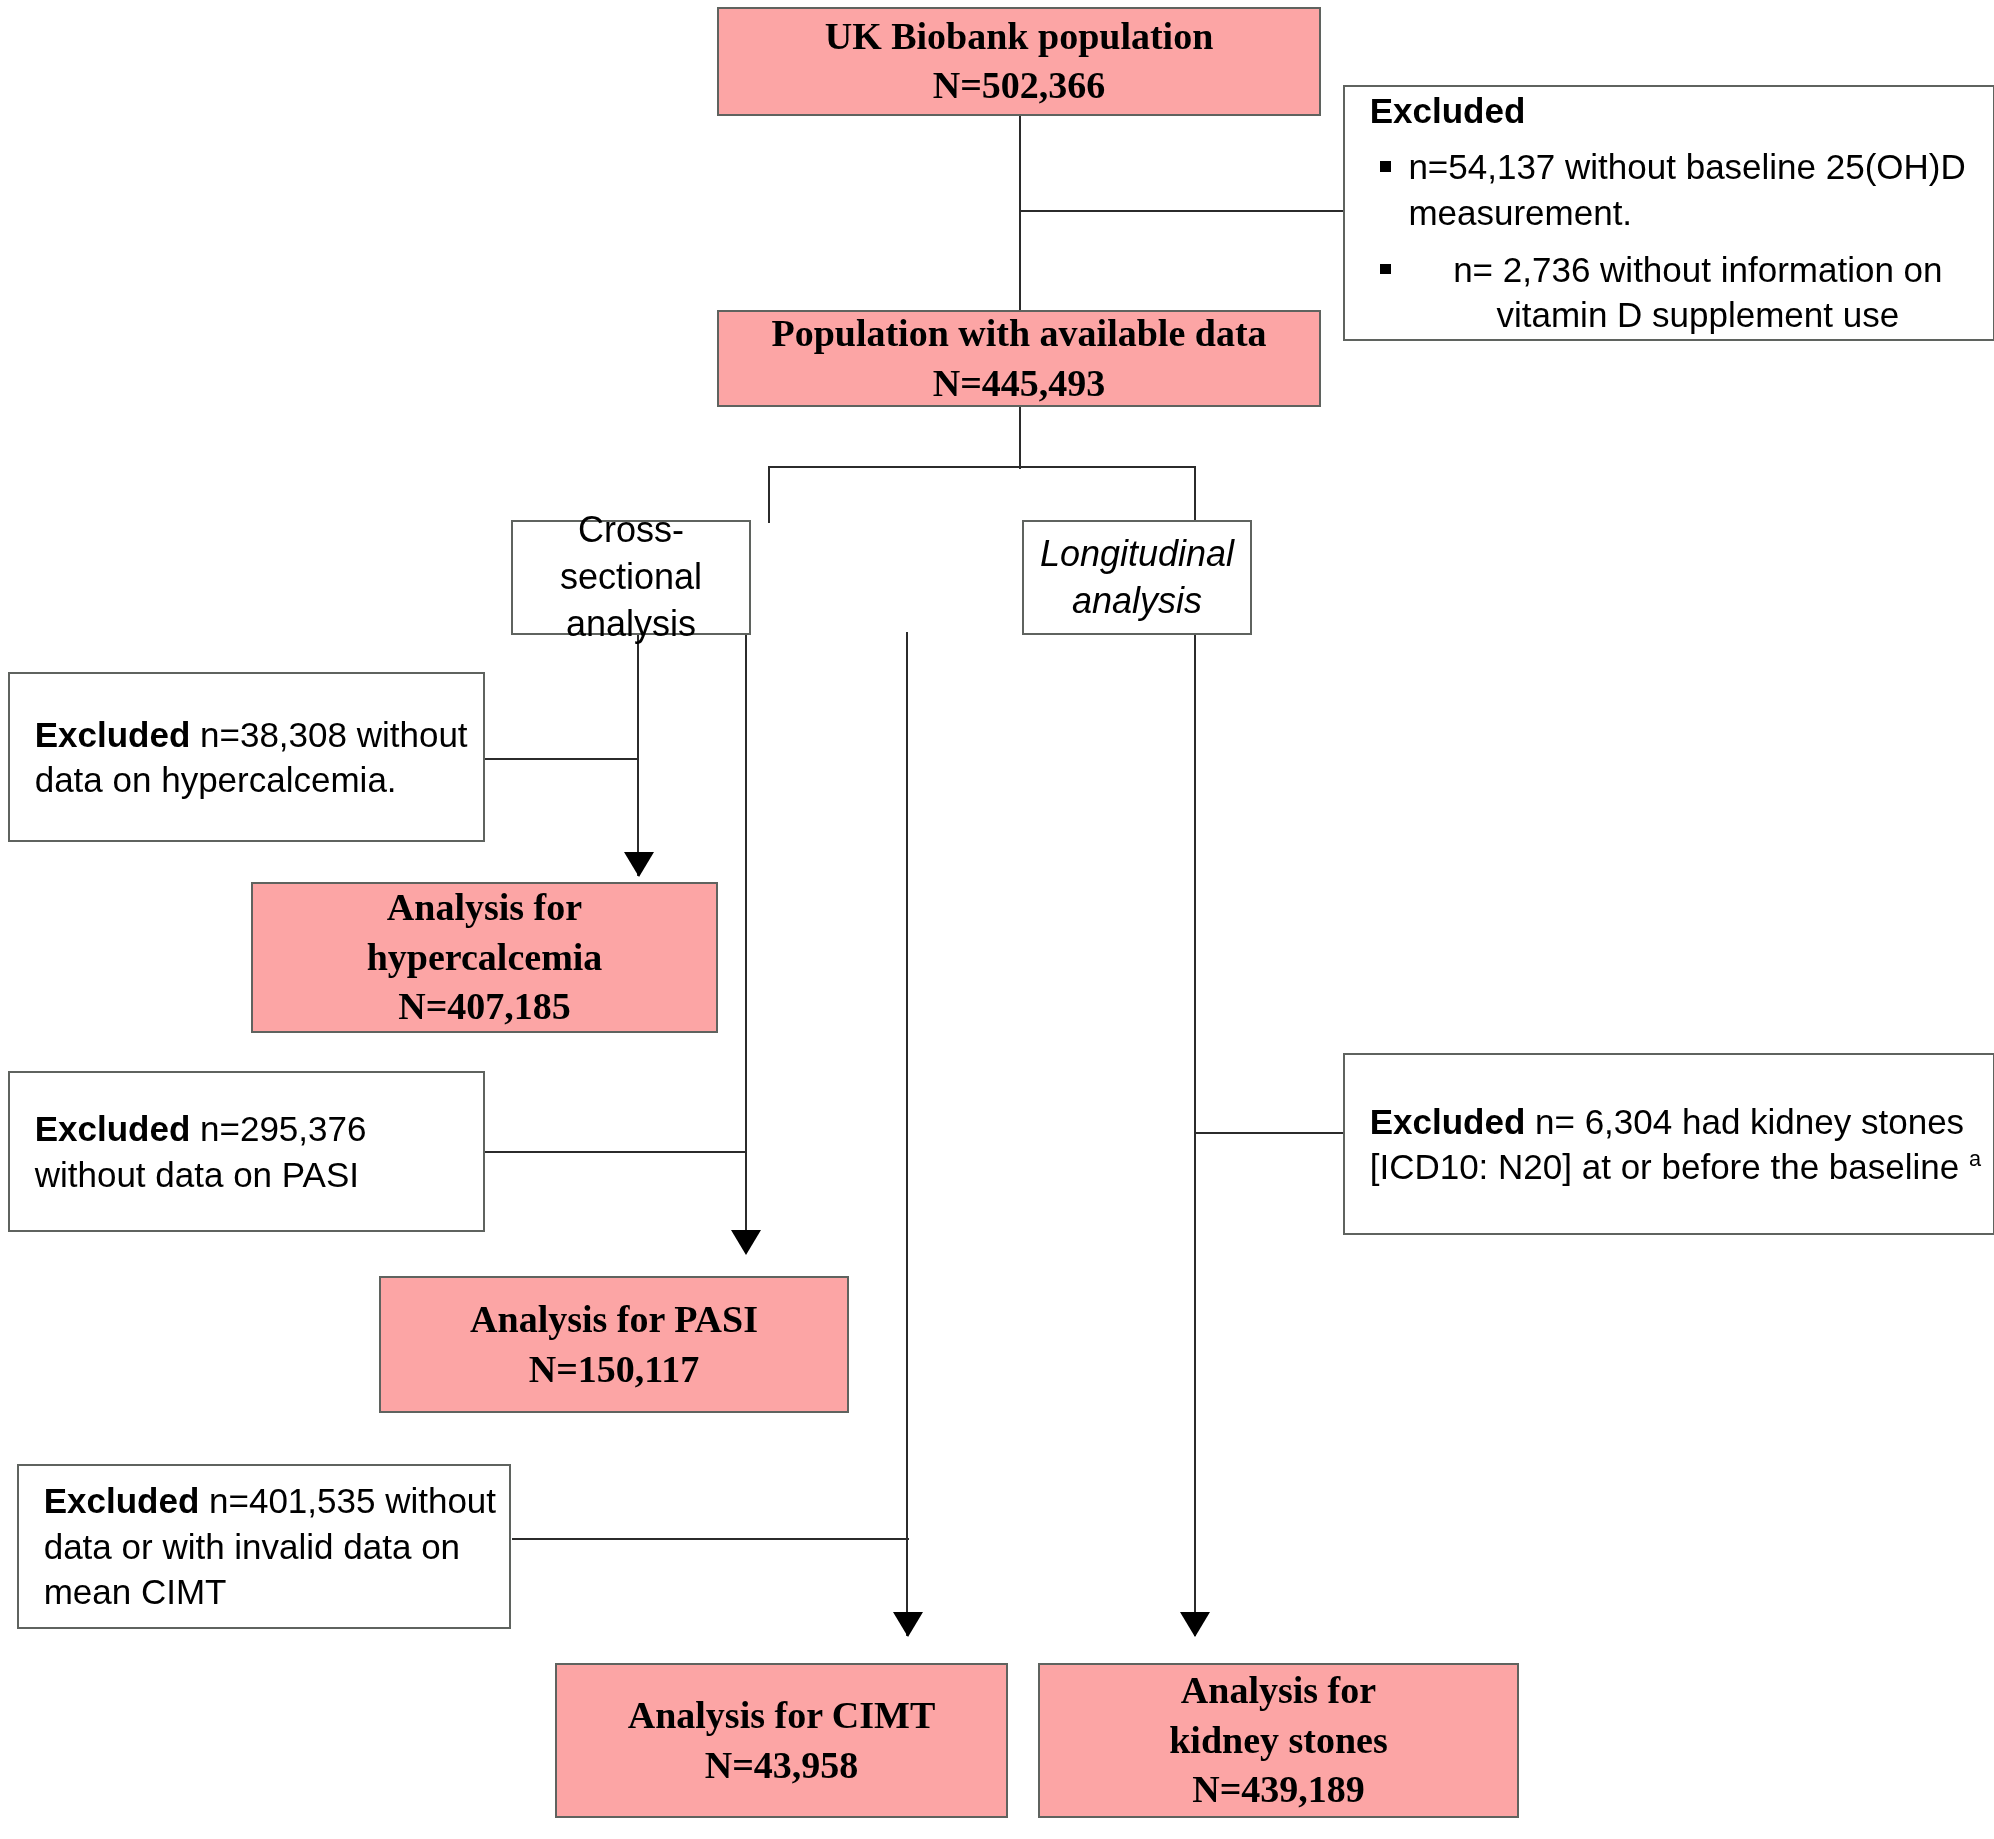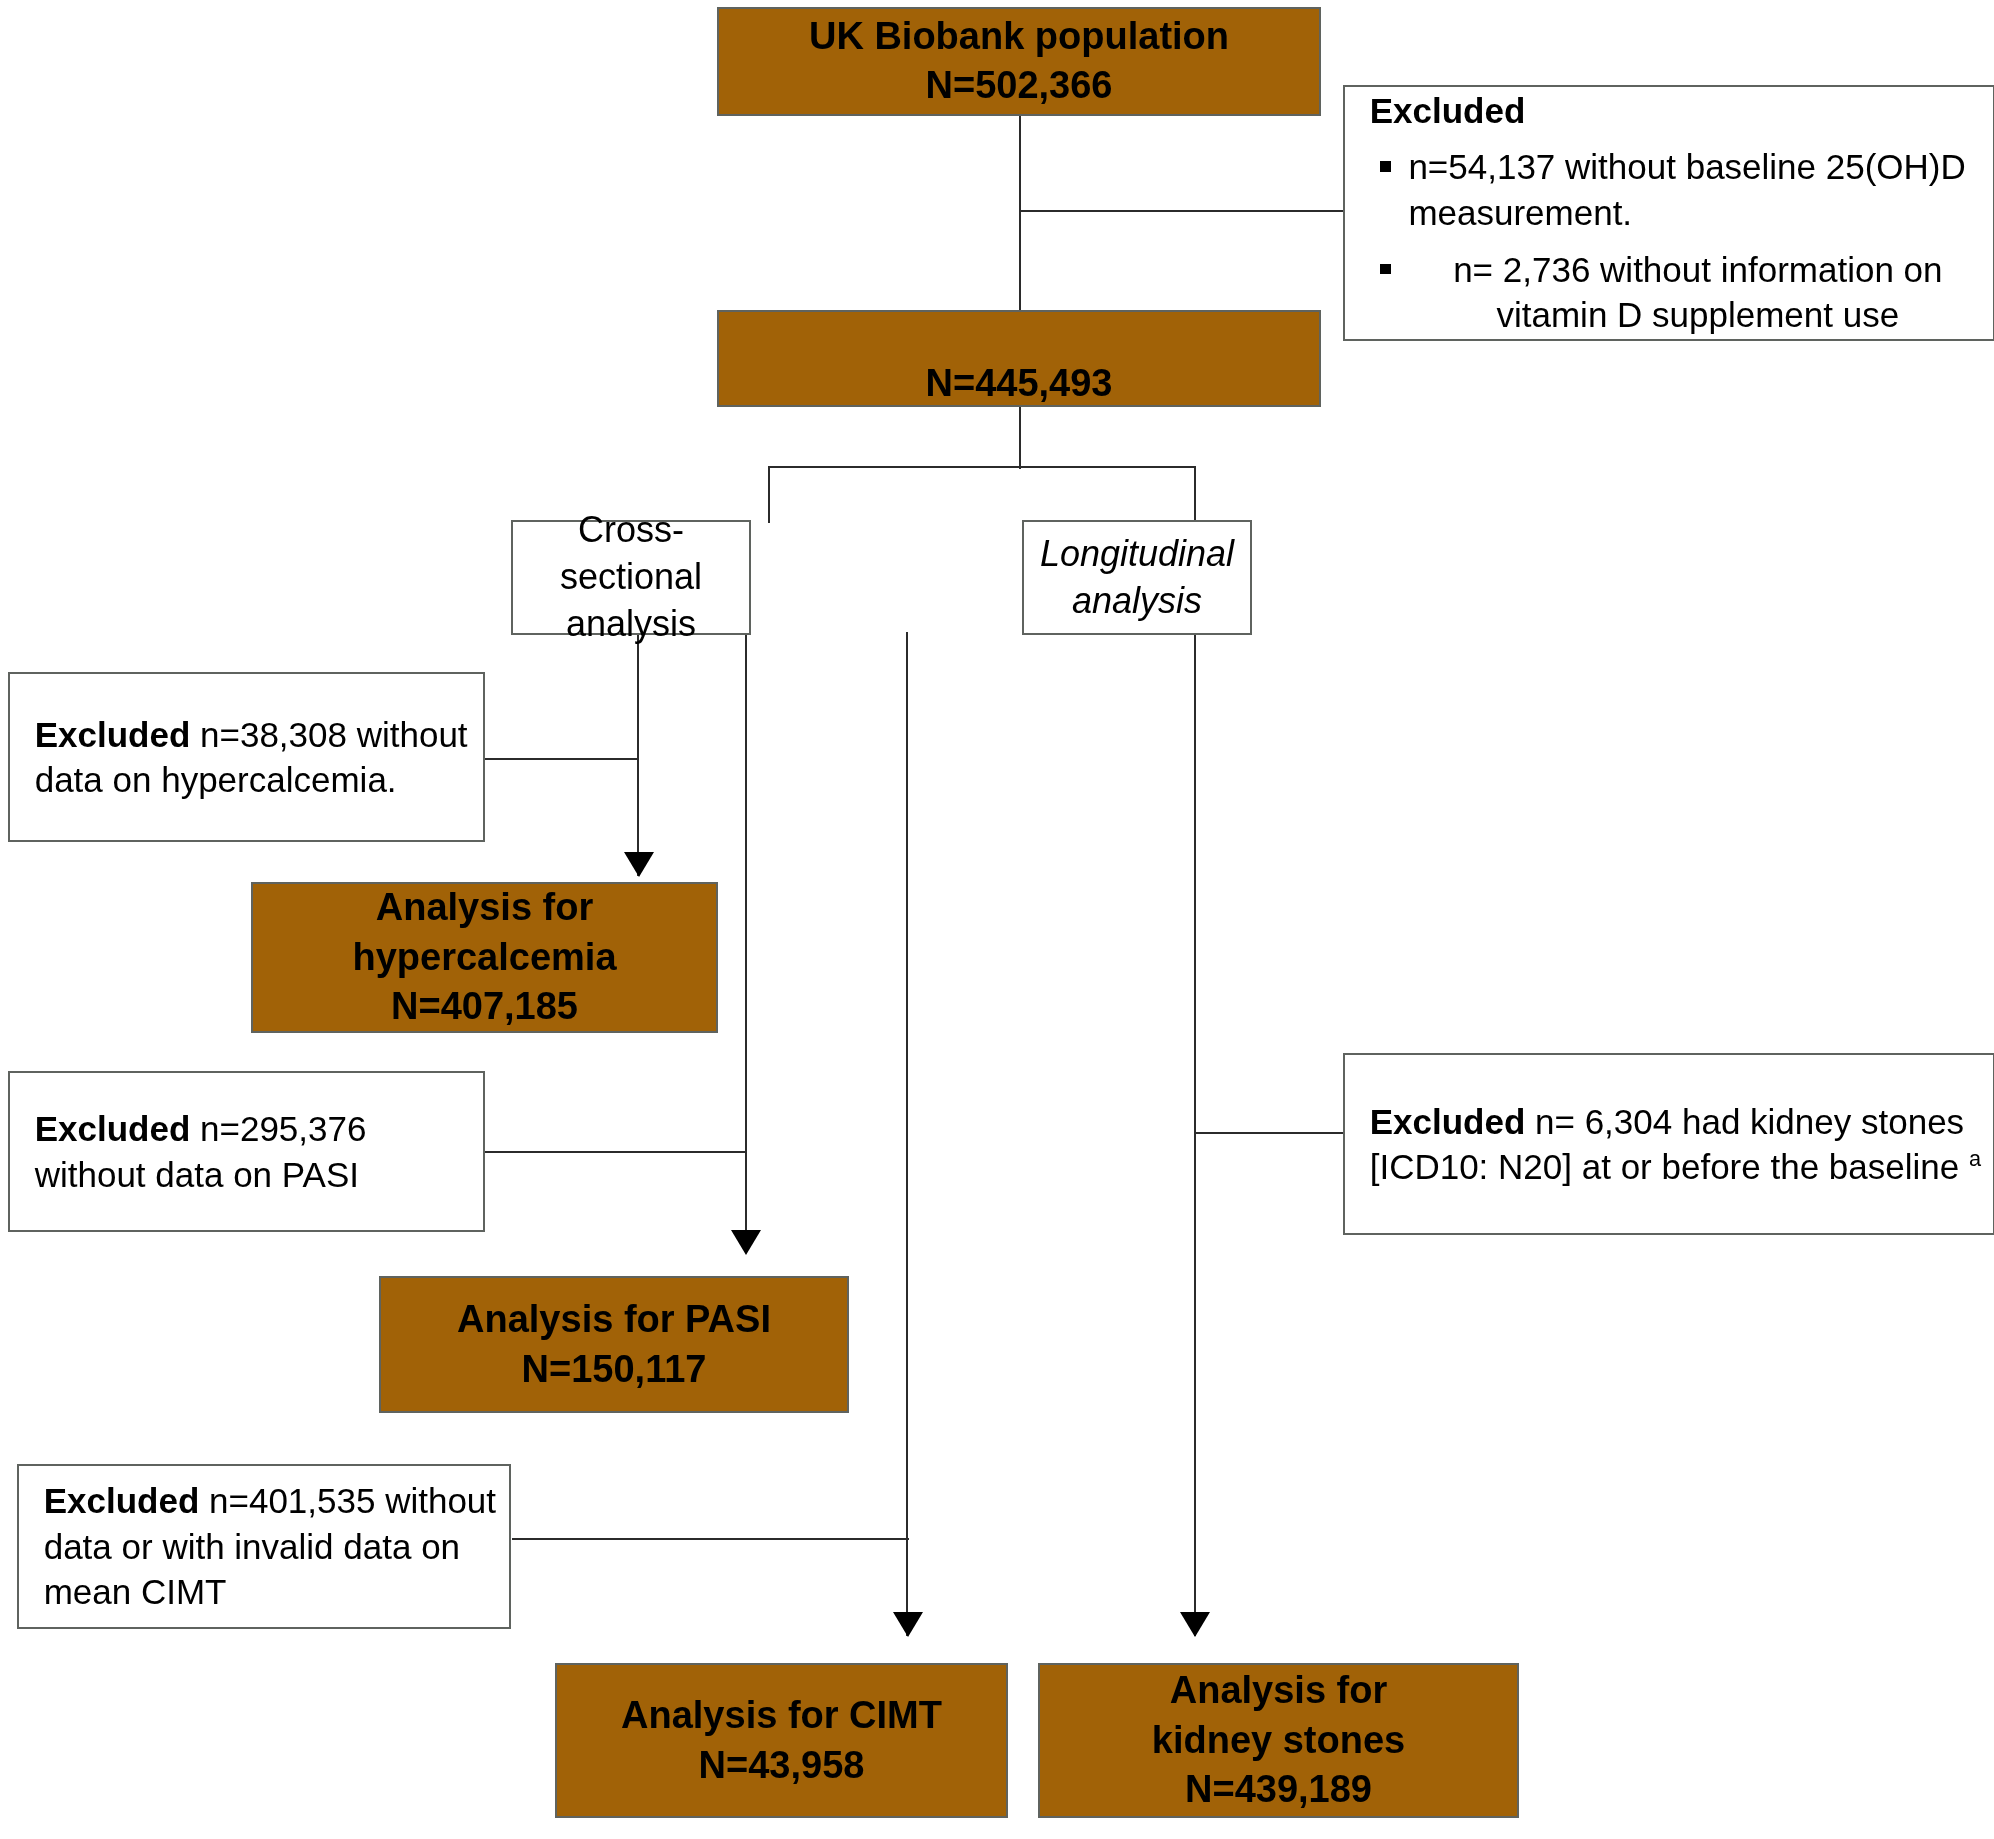--- a/index.html
+++ b/index.html
@@ -23,21 +23,22 @@
     border: 2.3px solid #5f635f;
     display: flex;
     align-items: center;
     justify-content: center;
     text-align: center;
     line-height: 1.30;
     color: #000000;
     z-index: 3;
   }
   .node.green {
-    background: #a16207;
+    background: #fca5a5;
+    font-family: Liberation Serif, serif;
   }
   .node.white {
     background: #ffffff;
   }
   .node .txt { display: block; width: 100%; padding: 0 5.7px; }
   .bold   { font-weight: bold; }
   .center { text-align: center; }
   .left   { text-align: left; }
 
   
@@ -133,21 +134,21 @@
       <span class="bold" style="display:block; margin-bottom:10.3px;">Excluded</span>
       <ul class="bul">
         <li>n=54,137 without baseline 25(OH)D measurement.</li>
         <li>n= 2,736 without information on vitamin D supplement use</li>
       </ul>
     </span>
   </div>
 
   <div class="node green" style="left:717px; top:310px; width:604px; height:97px;">
     <span class="txt fs-main bold center">
-      <br>
+      <span>Population with available data</span><br>
       <span>N=445,493</span>
     </span>
   </div>
 
   <div class="node white" style="left:511px; top:520px; width:240px; height:115px;">
     <span class="txt fs-sub center">
       <span>Cross-sectional</span><br>
       <span>analysis</span>
     </span>
   </div>

